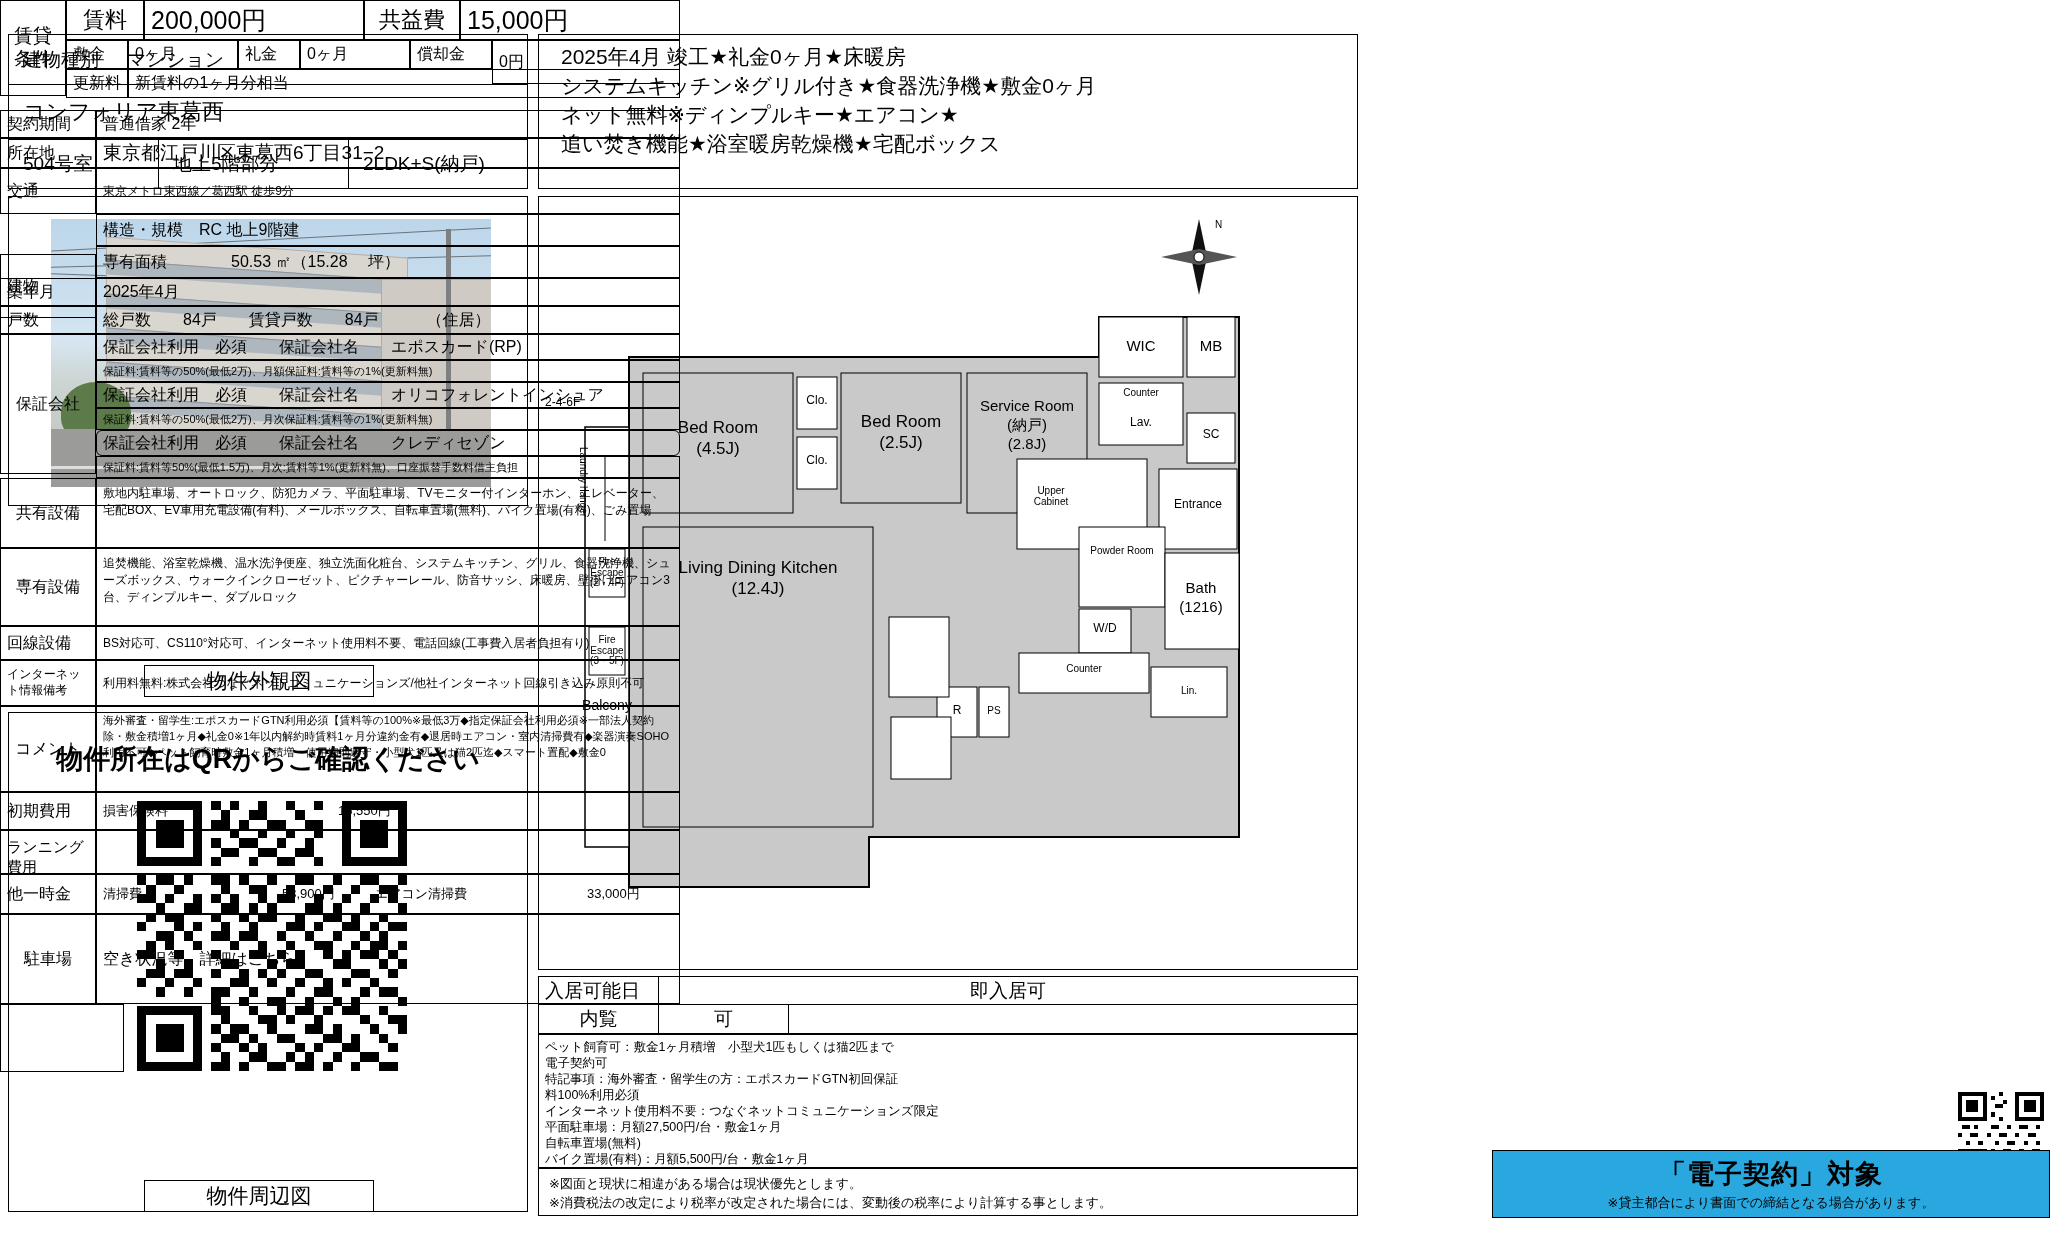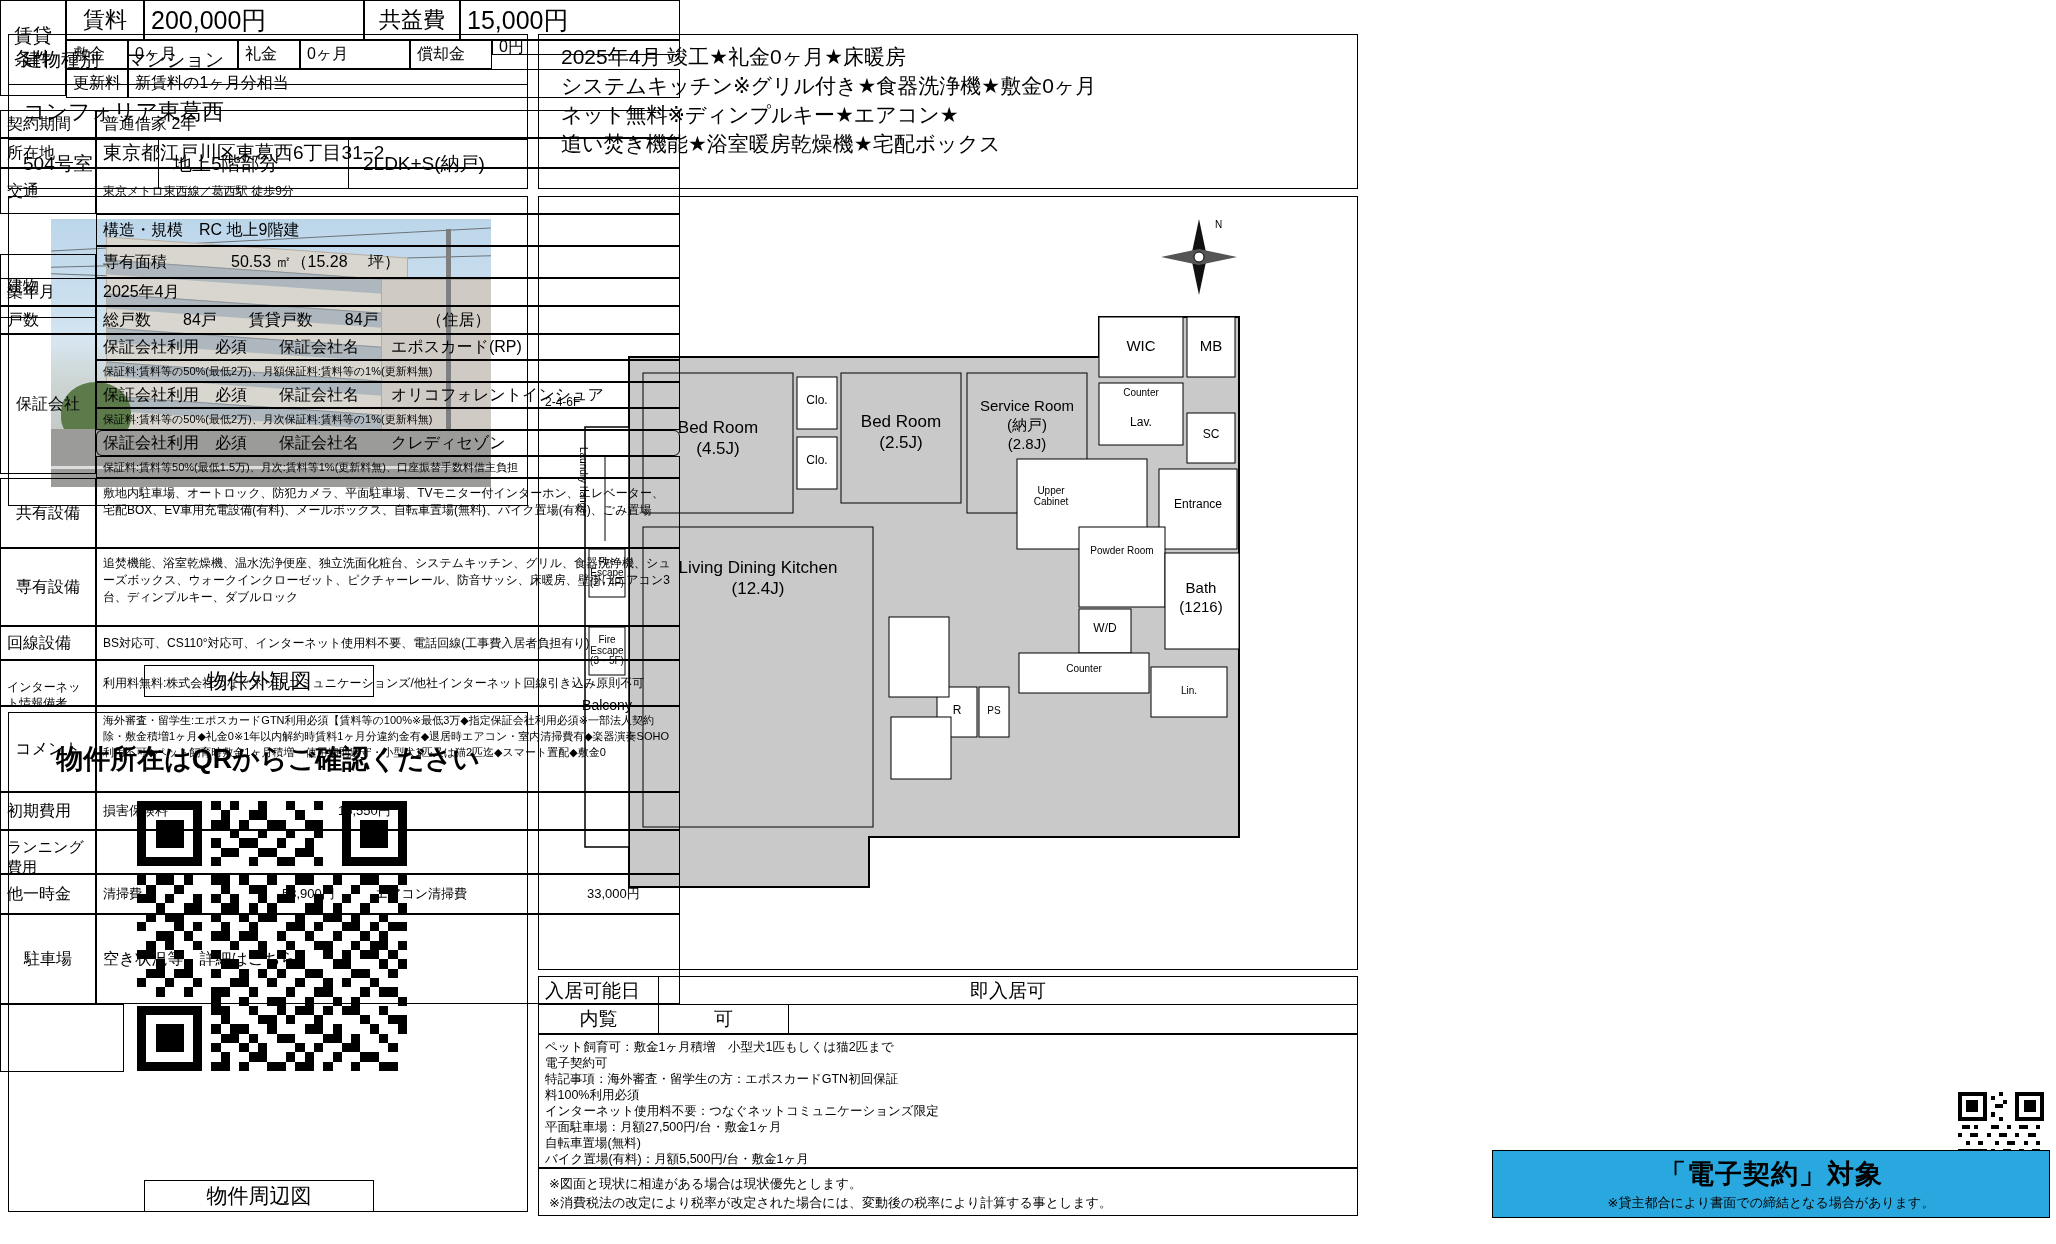--- a/index.html
+++ b/index.html
@@ -595,21 +595,21 @@
     </div>
     <div class="r-cell t12 cellb" style="left:238px;top:40px;width:62px;height:29px;">
       <span>礼金</span>
     </div>
     <div class="r-cell t12 cellb" style="left:300px;top:40px;width:110px;height:29px;">
       <span>0ヶ月</span>
     </div>
     <div class="r-cell t12 cellb" style="left:410px;top:40px;width:82px;height:29px;">
       <span>償却金</span>
     </div>
-    <div class="r-cell t12 cellb" style="left:492px;top:40px;width:188px;height:15px;">
+    <div class="r-cell t12 cellb" style="left:492px;top:40px;width:188px;height:44px;">
       <span>0円</span>
     </div>
 
     <div class="r-cell t12 cellb" style="left:66px;top:69px;width:62px;height:29px;">
       <span>更新料</span>
     </div>
     <div class="r-cell t12 cellb" style="left:128px;top:69px;width:552px;height:29px;">
       <span>新賃料の1ヶ月分相当</span>
     </div>
 
@@ -694,21 +694,21 @@
       <span class="wrap">追焚機能、浴室乾燥機、温水洗浄便座、独立洗面化粧台、システムキッチン、グリル、食器洗浄機、シューズボックス、ウォークインクローゼット、ピクチャーレール、防音サッシ、床暖房、壁掛けエアコン3台、ディンプルキー、ダブルロック</span>
     </div>
 
     <div class="r-cell t12 cellb" style="left:0;top:626px;width:96px;height:34px;">
       <span>回線設備</span>
     </div>
     <div class="r-cell t9 cellb" style="left:96px;top:626px;width:584px;height:34px;">
       <span>BS対応可、CS110°対応可、インターネット使用料不要、電話回線(工事費入居者負担有り)</span>
     </div>
 
-    <div class="r-cell t9 cellb multi" style="left:0;top:660px;width:96px;height:46px;padding-top:19px;line-height:1.3;">
+    <div class="r-cell t9 cellb multi" style="left:0;top:660px;width:96px;height:46px;padding-top:6px;line-height:1.3;">
       <span class="wrap">インターネット情報備考</span>
     </div>
     <div class="r-cell t9 cellb" style="left:96px;top:660px;width:584px;height:46px;">
       <span>利用料無料:株式会社つなぐネットコミュニケーションズ/他社インターネット回線引き込み原則不可</span>
     </div>
 
     <div class="r-cell t12 cellb" style="left:0;top:706px;width:96px;height:86px;justify-content:center;">
       <span>コメント</span>
     </div>
     <div class="r-cell t8 cellb multi" style="left:96px;top:706px;width:584px;height:86px;padding-top:6px;line-height:1.45;">

